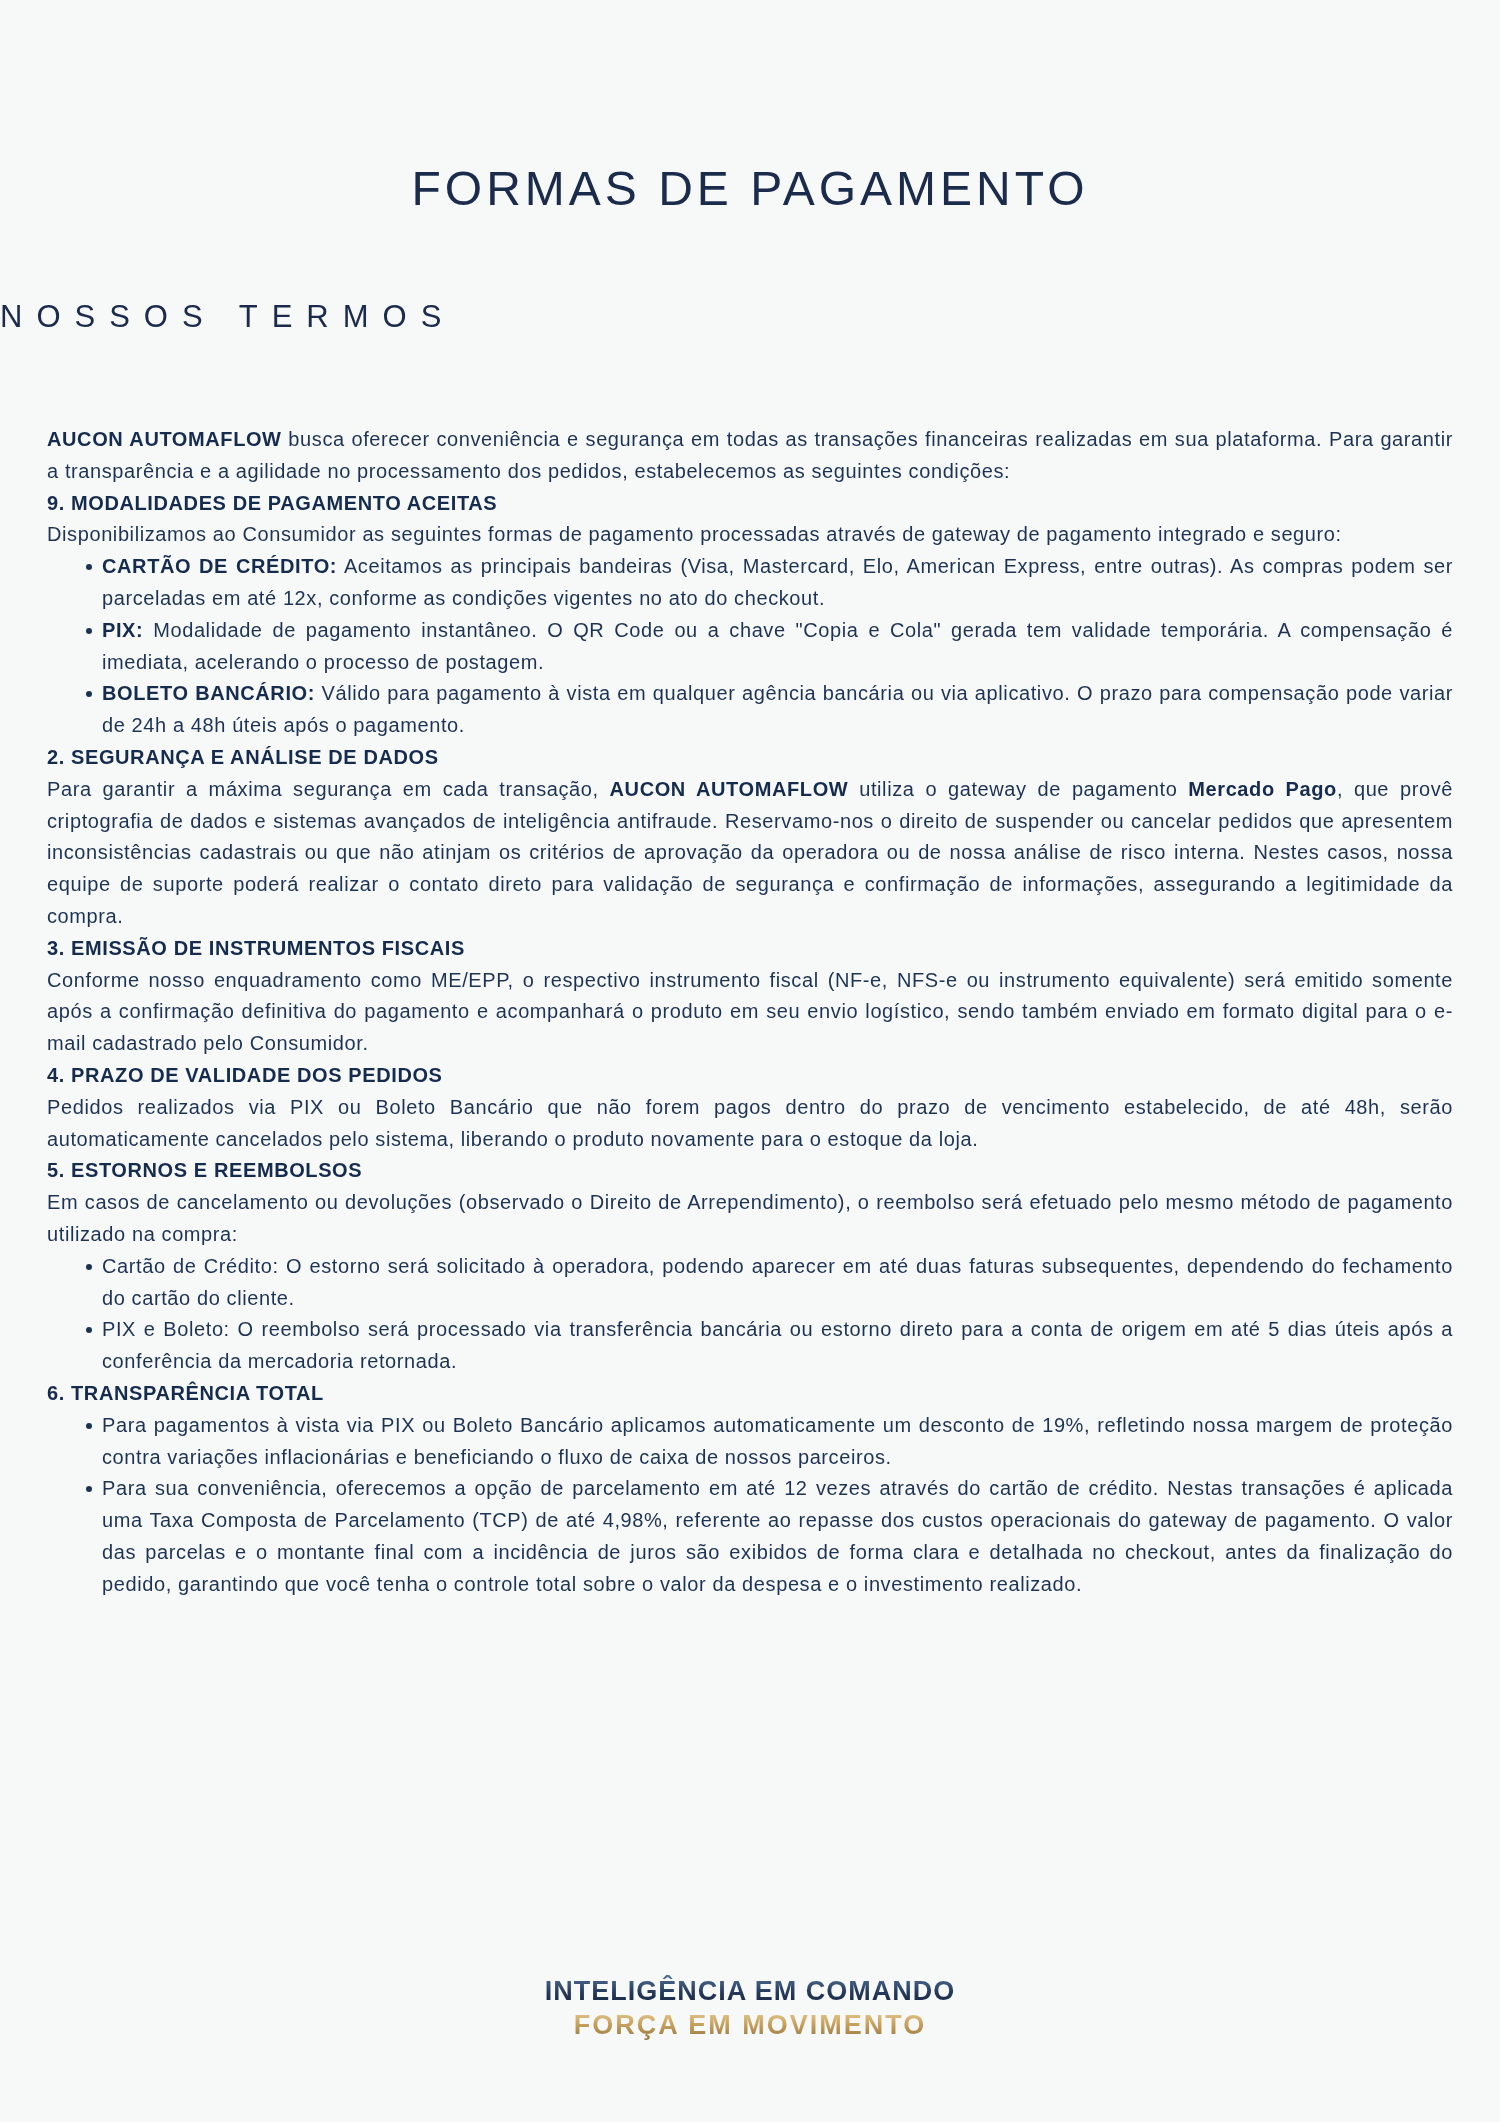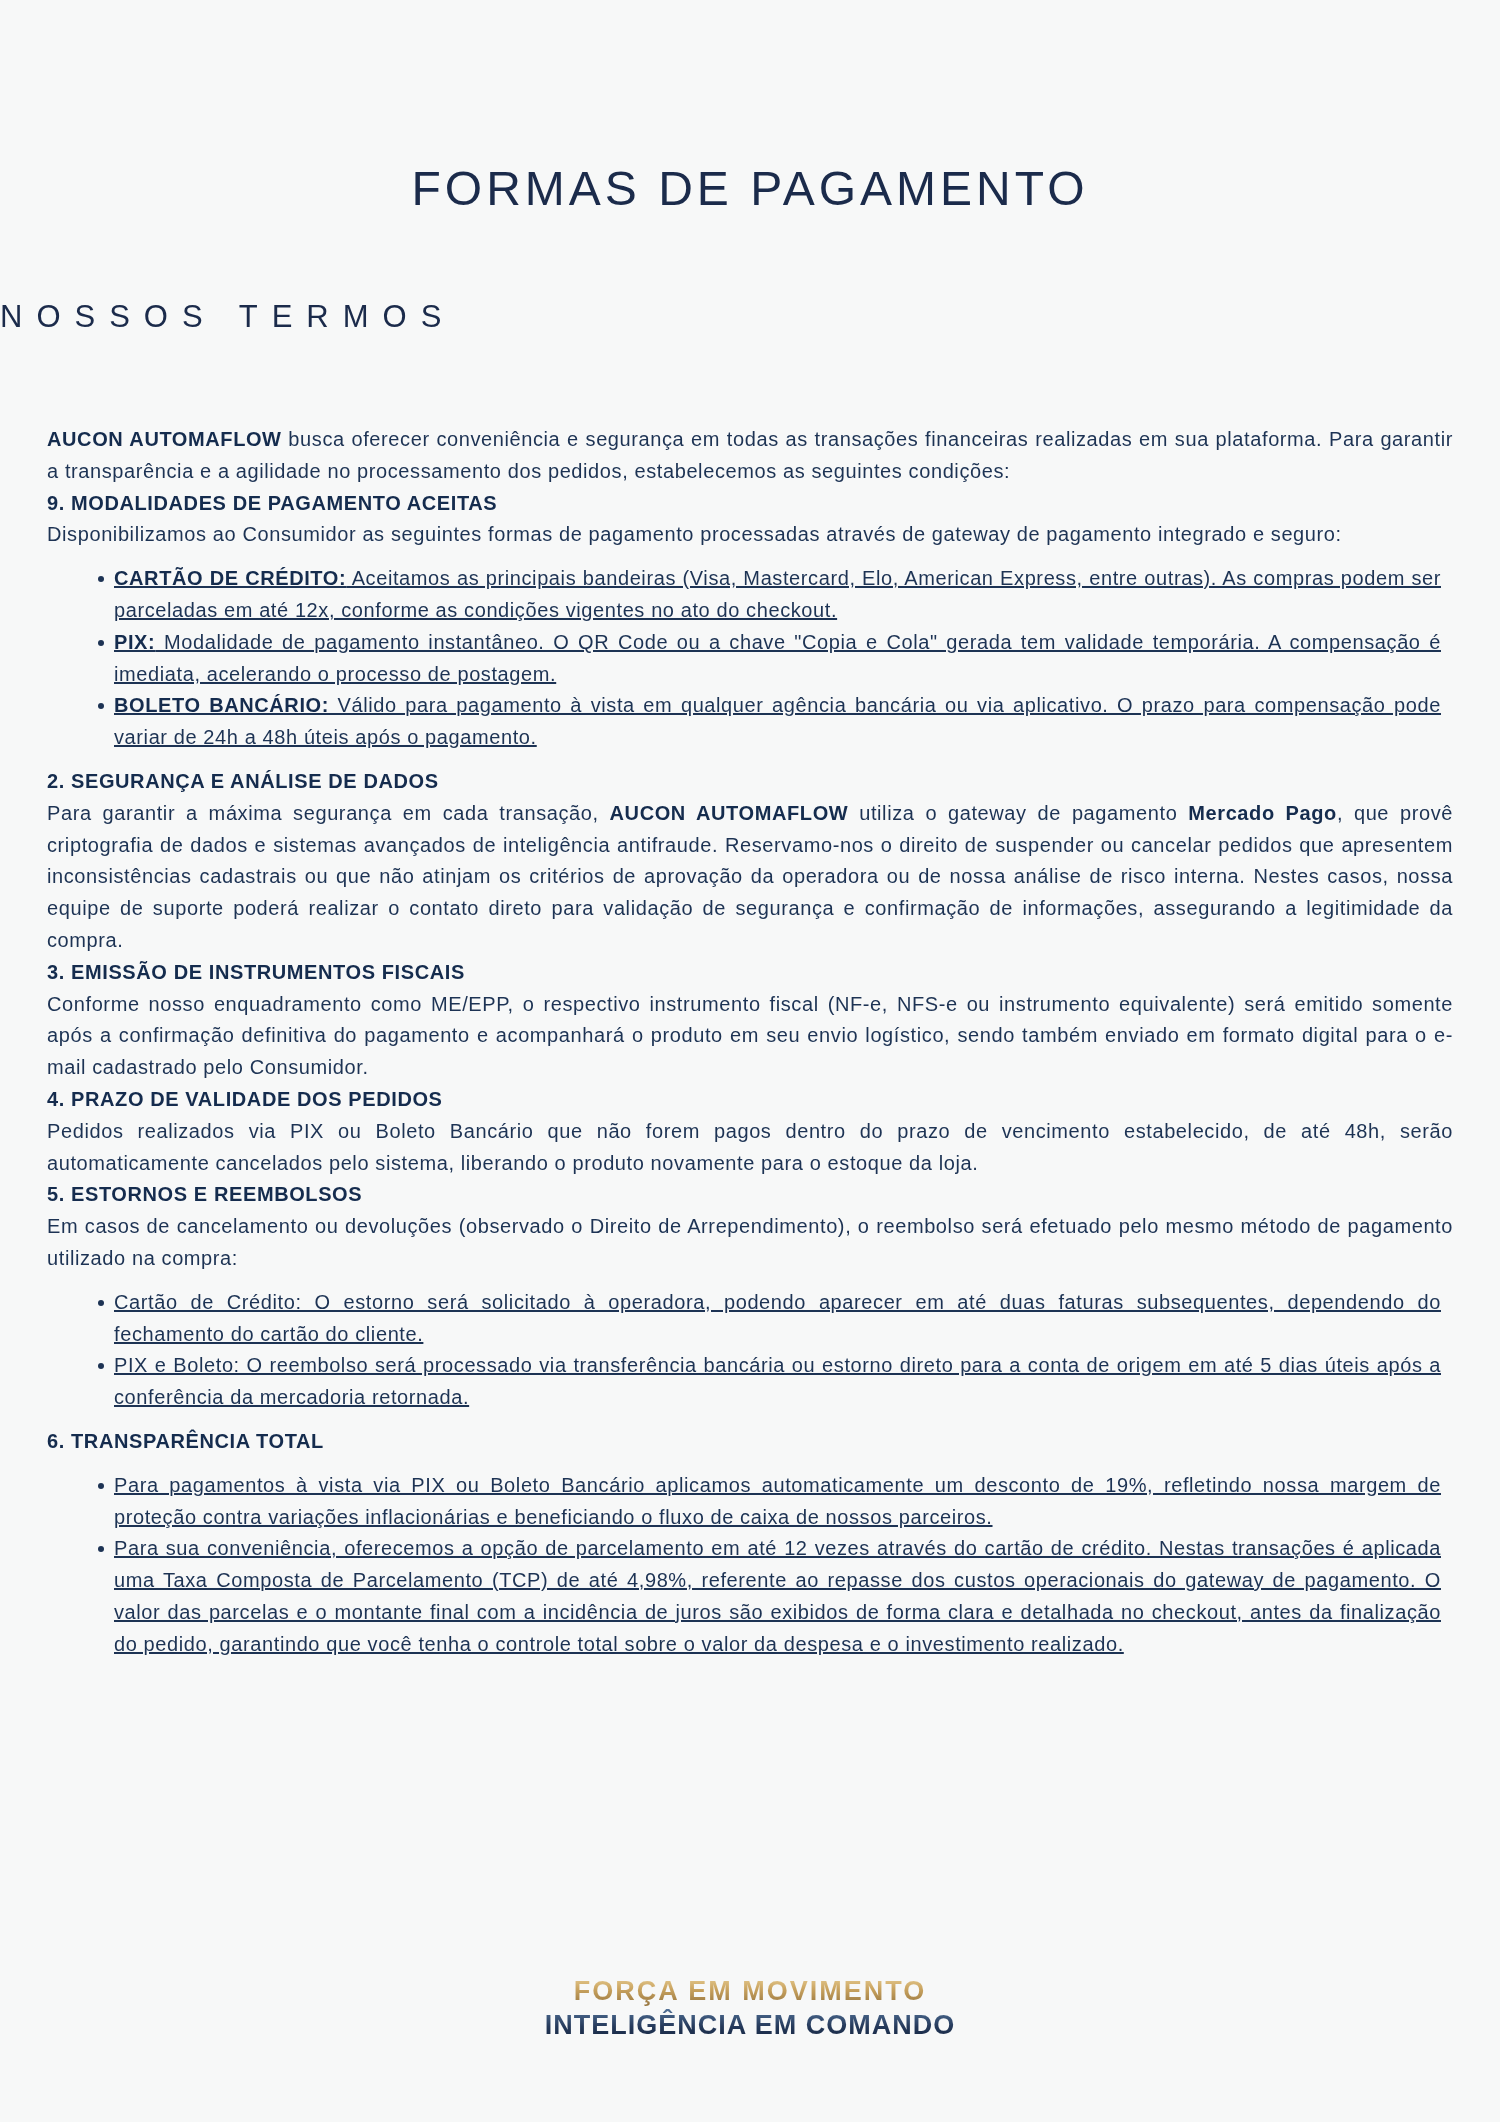--- a/index.html
+++ b/index.html
@@ -27,21 +27,21 @@
     font-size:20px;line-height:31.8px;
     letter-spacing:0.6px;
     text-align:justify;
   }
   .b{font-weight:bold;color:#152c4e;}
   .sec-h{
     font-weight:bold;color:#152c4e;
     font-size:20px;line-height:31.8px;margin:0;
   }
   p.para{margin:0;}
-  ul.blist{margin:12px;padding:0 0 0 55px;list-style:none;text-decoration:underline;}
+  ul.blist{margin:0;padding:0 0 0 55px;list-style:none;}
   ul.blist li{position:relative;}
   ul.blist li::before{
     content:"";position:absolute;left:-16px;top:13px;
     width:6px;height:6px;border-radius:50%;background:#1d3354;
   }
   .footer{
     position:absolute;left:0;top:1974px;width:1500px;
     text-align:center;
   }
   .footer-l1{
@@ -96,16 +96,16 @@
         </ul>
         <h3 class="sec-h">6. TRANSPARÊNCIA TOTAL</h3>
         <ul class="blist">
           <li><span>Para pagamentos à vista via PIX ou Boleto Bancário aplicamos automaticamente um desconto de 19%, refletindo nossa margem de proteção contra variações inflacionárias e beneficiando o fluxo de caixa de nossos parceiros.</span></li>
           <li><span>Para sua conveniência, oferecemos a opção de parcelamento em até 12 vezes através do cartão de crédito. Nestas transações é aplicada uma Taxa Composta de Parcelamento (TCP) de até 4,98%, referente ao repasse dos custos operacionais do gateway de pagamento. O valor das parcelas e o montante final com a incidência de juros são exibidos de forma clara e detalhada no checkout, antes da finalização do pedido, garantindo que você tenha o controle total sobre o valor da despesa e o investimento realizado.</span></li>
         </ul>
       </div>
   </div>
 
   <div class="footer">
+    <div><span class="footer-l1">INTELIGÊNCIA EM COMANDO</span></div>
     <div><span class="footer-l2">FORÇA EM MOVIMENTO</span></div>
-    <div><span class="footer-l1">INTELIGÊNCIA EM COMANDO</span></div>
   </div>
 </div>
 
 </body></html>

